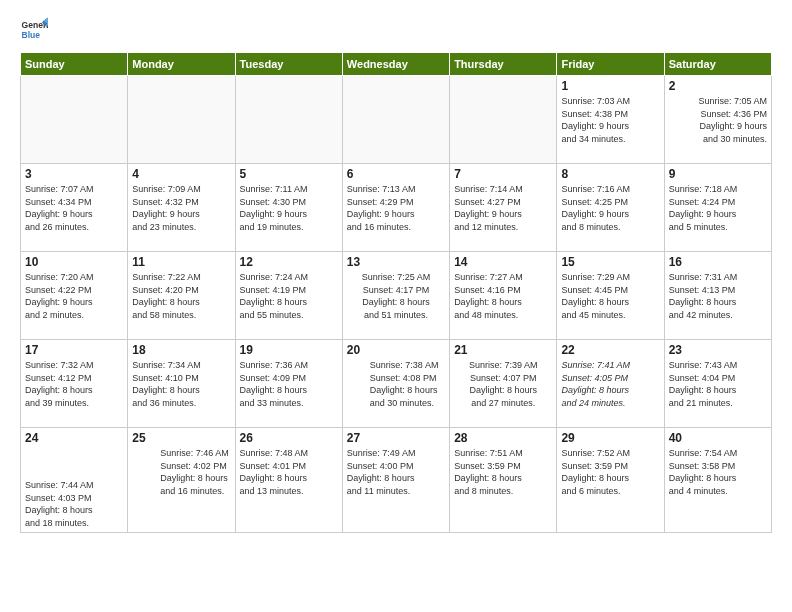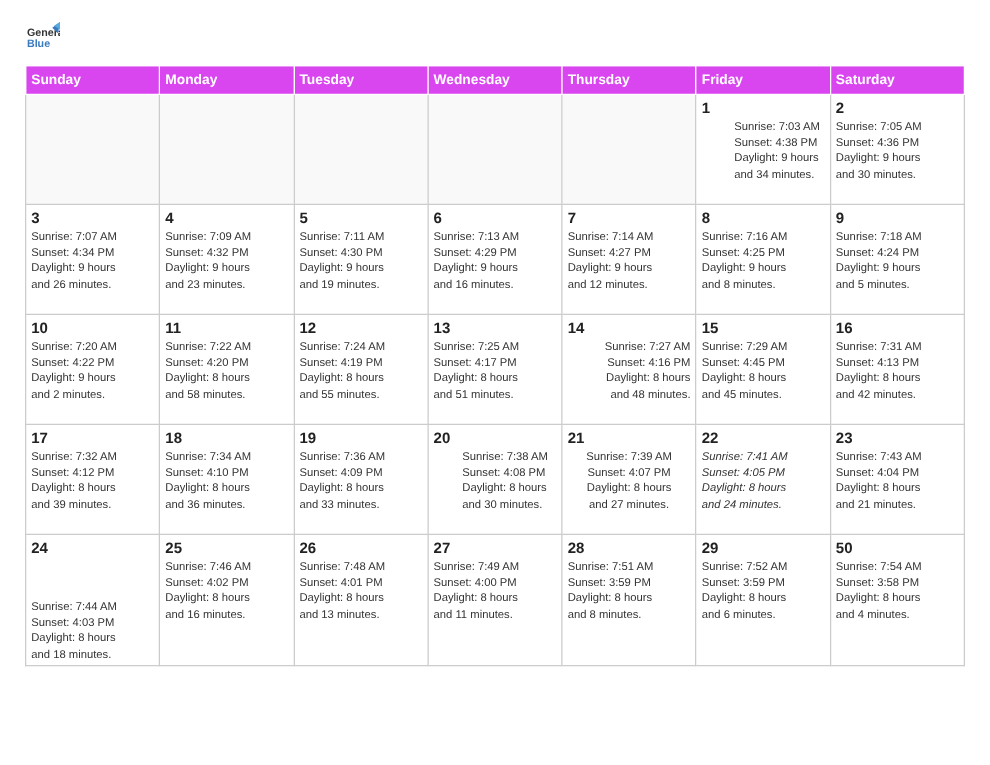--- a/index.html
+++ b/index.html
@@ -43,21 +43,21 @@
       font-size: 14px;
       color: #444;
       margin-top: 2px;
     }
     .calendar {
       width: 100%;
       border-collapse: collapse;
       table-layout: fixed;
     }
     .calendar th {
-      background: #d946ef;
+      background: #4d7c0f;
       color: #fff;
       font-size: 11px;
       font-weight: bold;
       padding: 5px 4px;
       text-align: left;
       border: 1px solid #fff;
     }
     .calendar td {
       border: 1px solid #ccc;
       vertical-align: top;
@@ -116,28 +116,28 @@
     </thead>
     <tbody id="calendar-body">
     <tr>
           <td class="empty"></td>
           <td class="empty"></td>
           <td class="empty"></td>
           <td class="empty"></td>
           <td class="empty"></td>
           <td>
             <span class="day-number">1</span>
-            <div class="day-info" style="white-space: pre-line; margin-left: 26px;">Sunrise: 7:03 AM
+            <div class="day-info" style="white-space: pre-line;">Sunrise: 7:03 AM
 Sunset: 4:38 PM
 Daylight: 9 hours
 and 34 minutes.</div>
           </td>
           <td>
             <span class="day-number">2</span>
-            <div class="day-info" style="white-space: pre-line;">Sunrise: 7:05 AM
+            <div class="day-info" style="white-space: pre-line; text-align: right;">Sunrise: 7:05 AM
 Sunset: 4:36 PM
 Daylight: 9 hours
 and 30 minutes.</div>
           </td>
         </tr>
         <tr>
           <td>
             <span class="day-number">3</span>
             <div class="day-info" style="white-space: pre-line;">Sunrise: 7:07 AM
 Sunset: 4:34 PM
@@ -204,28 +204,28 @@
           </td>
           <td>
             <span class="day-number">12</span>
             <div class="day-info" style="white-space: pre-line;">Sunrise: 7:24 AM
 Sunset: 4:19 PM
 Daylight: 8 hours
 and 55 minutes.</div>
           </td>
           <td>
             <span class="day-number">13</span>
-            <div class="day-info" style="white-space: pre-line;">Sunrise: 7:25 AM
+            <div class="day-info" style="white-space: pre-line; text-align: center;">Sunrise: 7:25 AM
 Sunset: 4:17 PM
 Daylight: 8 hours
 and 51 minutes.</div>
           </td>
           <td>
             <span class="day-number">14</span>
-            <div class="day-info" style="white-space: pre-line; text-align: right;">Sunrise: 7:27 AM
+            <div class="day-info" style="white-space: pre-line;">Sunrise: 7:27 AM
 Sunset: 4:16 PM
 Daylight: 8 hours
 and 48 minutes.</div>
           </td>
           <td>
             <span class="day-number">15</span>
             <div class="day-info" style="white-space: pre-line;">Sunrise: 7:29 AM
 Sunset: 4:45 PM
 Daylight: 8 hours
 and 45 minutes.</div>
@@ -292,21 +292,21 @@
         <tr>
           <td>
             <span class="day-number">24</span>
             <div class="day-info" style="white-space: pre-line; margin-top: 34px;">Sunrise: 7:44 AM
 Sunset: 4:03 PM
 Daylight: 8 hours
 and 18 minutes.</div>
           </td>
           <td>
             <span class="day-number">25</span>
-            <div class="day-info" style="white-space: pre-line;">Sunrise: 7:46 AM
+            <div class="day-info" style="white-space: pre-line; margin-left: 28px;">Sunrise: 7:46 AM
 Sunset: 4:02 PM
 Daylight: 8 hours
 and 16 minutes.</div>
           </td>
           <td>
             <span class="day-number">26</span>
             <div class="day-info" style="white-space: pre-line;">Sunrise: 7:48 AM
 Sunset: 4:01 PM
 Daylight: 8 hours
 and 13 minutes.</div>
@@ -326,21 +326,21 @@
 and 8 minutes.</div>
           </td>
           <td>
             <span class="day-number">29</span>
             <div class="day-info" style="white-space: pre-line;">Sunrise: 7:52 AM
 Sunset: 3:59 PM
 Daylight: 8 hours
 and 6 minutes.</div>
           </td>
           <td>
-            <span class="day-number">50</span>
+            <span class="day-number">40</span>
             <div class="day-info" style="white-space: pre-line;">Sunrise: 7:54 AM
 Sunset: 3:58 PM
 Daylight: 8 hours
 and 4 minutes.</div>
           </td>
         </tr>
       </tbody>
   </table>
 </div>
 

